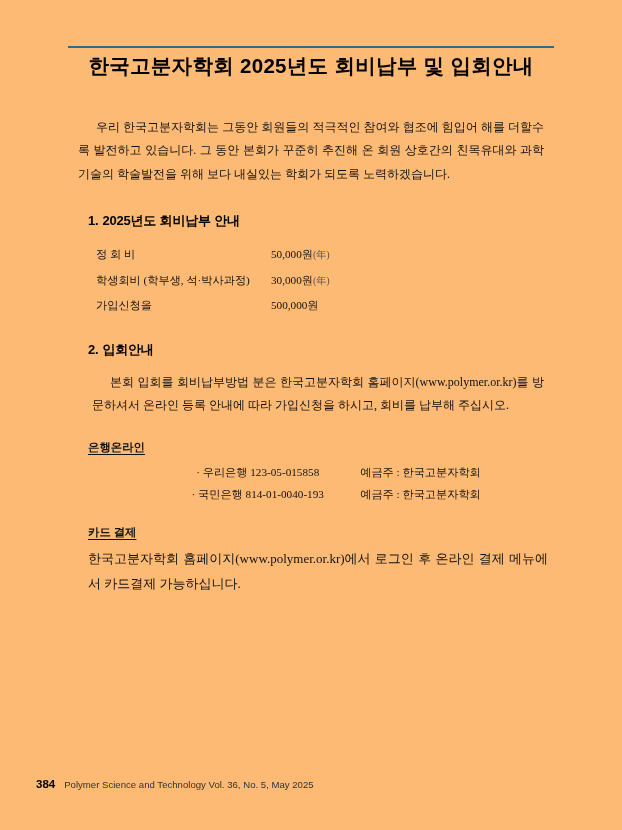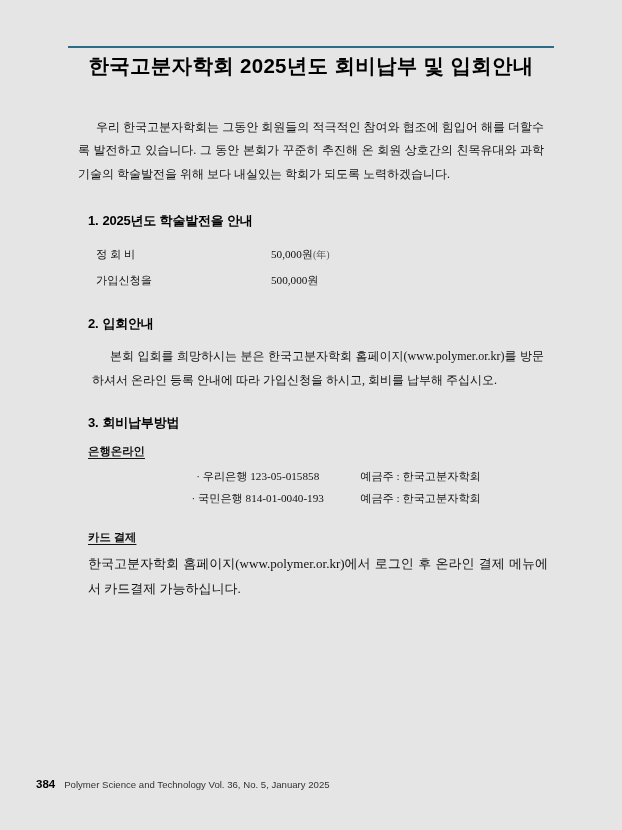--- a/index.html
+++ b/index.html
@@ -11,21 +11,21 @@
     width: 622px;
     height: 830px;
     font-family: "Liberation Serif", serif;
     color: #111111;
     position: relative;
     overflow: hidden;
   }
   .page {
     position: absolute;
     inset: 0;
-    background: #e5e5e5;
+    background: #fdba74;
     text-decoration: underline;
   }
   
   .title-rule {
     position: absolute;
     left: 68px;
     top: 46px;
     width: 486px;
     height: 2px;
     background: #2b6d86;
@@ -137,62 +137,63 @@
 
   <div class="title-rule"></div>
 
   <div class="doc-title">한국고분자학회 2025년도 회비납부 및 입회안내</div>
 
   <div class="content">
 
     <p class="intro">우리 한국고분자학회는 그동안 회원들의 적극적인 참여와 협조에 힘입어 해를 더할수록 발전하고 있습니다. 그 동안 본회가 꾸준히 추진해 온 회원 상호간의 친목유대와 과학기술의 학술발전을 위해 보다 내실있는 학회가 되도록 노력하겠습니다.</p>
 
     <div class="sec-head">
-      <span class="num">1.</span><span>2025년도 학술발전을 안내</span>
+      <span class="num">1.</span><span>2025년도 회비납부 안내</span>
     </div>
 
     <table class="fee-table">
       <tbody>
         <tr>
           <td class="label">정 회 비</td>
           <td class="value"><span>50,000원</span><span class="unit">(年)</span></td>
+        </tr>
+        <tr>
+          <td class="label">학생회비 (학부생, 석·박사과정)</td>
+          <td class="value"><span>30,000원</span><span class="unit">(年)</span></td>
         </tr>
         <tr>
           <td class="label">가입신청을</td>
           <td class="value"><span>500,000원</span><span class="unit"></span></td>
         </tr>
       </tbody>
     </table>
 
     <div class="sec-head">
       <span class="num">2.</span><span>입회안내</span>
     </div>
 
     <div class="para-block">
-      <p>본회 입회를 희망하시는 분은 한국고분자학회 홈페이지(www.polymer.or.kr)를 방문하셔서 온라인 등록 안내에 따라 가입신청을 하시고, 회비를 납부해 주십시오.</p>
+      <p>본회 입회를 회비납부방법 분은 한국고분자학회 홈페이지(www.polymer.or.kr)를 방문하셔서 온라인 등록 안내에 따라 가입신청을 하시고, 회비를 납부해 주십시오.</p>
     </div>
 
-    <div class="sec-head">
-      <span class="num">3.</span><span>회비납부방법</span>
-    </div>
 
     <div class="sub-head">은행온라인</div>
 
     <div class="bank-list">
       <div class="bank-row">
         <span class="acct">· 우리은행 123-05-015858</span><span>예금주 : 한국고분자학회</span>
       </div>
       <div class="bank-row">
         <span class="acct">· 국민은행 814-01-0040-193</span><span>예금주 : 한국고분자학회</span>
       </div>
     </div>
 
     <div class="sub-head">카드 결제</div>
     <p class="card-line">한국고분자학회 홈페이지(www.polymer.or.kr)에서 로그인 후 온라인 결제 메뉴에서 카드결제 가능하십니다.</p>
 
   </div>
 
   <div class="footer">
     <span class="pageno">384</span>
-    <span class="journal">Polymer Science and Technology  Vol. 36, No. 5, January 2025</span>
+    <span class="journal">Polymer Science and Technology  Vol. 36, No. 5, May 2025</span>
   </div>
 
 </div>
 
 </body></html>

